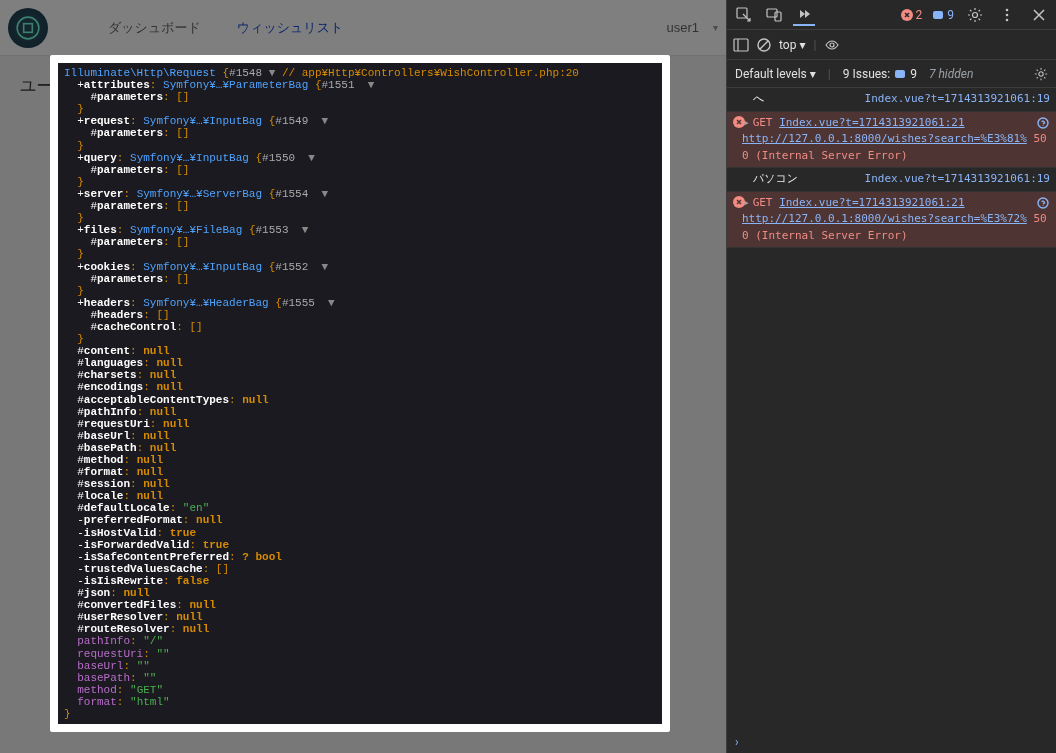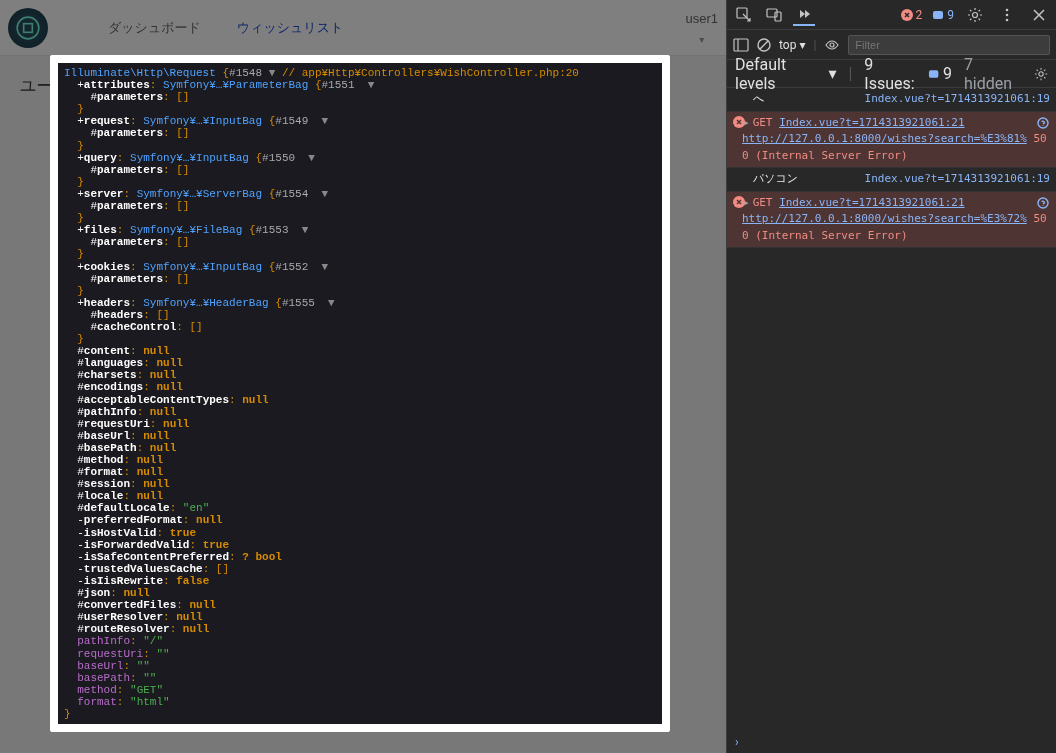--- a/index.html
+++ b/index.html
@@ -52,23 +52,22 @@
   font-size: 13px;
   cursor: pointer;
 }
 .nav-item.active { color: #1d4ed8; }
 .user-menu {
   margin-left: auto;
   color: #666;
   font-size: 13px;
   display: flex;
   align-items: center;
-  gap: 8px;
-  cursor: pointer;
-  flex-direction: column;
+  gap: 14px;
+  cursor: pointer;
 }
 .chevron { font-size: 10px; color: #999; }
 .page-body {
   padding: 20px;
   color: #333;
   font-size: 16px;
 }
 
 .modal {
   position: absolute;
@@ -163,25 +162,25 @@
   flex: 1;
   min-width: 60px;
 }
 .dt-toolbar3 {
   display: flex;
   align-items: center;
   height: 28px;
   padding: 0 8px;
   border-bottom: 1px solid #3c3c3c;
   gap: 12px;
-  font-size: 16px;
+  font-size: 12px;
 }
 .dt-toolbar3 .sep { color: #555; }
 .issues-link { color: #e0e0e0; display: flex; align-items: center; gap: 4px; }
-.hidden-count { color: #9aa0a6; }
+.hidden-count { color: #9aa0a6; font-style: italic; }
 
 .console-messages {
   flex: 1;
   overflow-y: auto;
   font-family: Consolas, monospace;
   font-size: 11px;
 }
 .msg {
   padding: 3px 6px 3px 26px;
   border-bottom: 1px solid #333;
@@ -386,21 +385,20 @@
       <span>top</span>
       <span>▾</span>
     </div>
     <div style="color:#555">|</div>
     <div class="icon-btn">
       <svg width="16" height="16" viewBox="0 0 16 16" fill="none" stroke="#c4c4c4" stroke-width="1.2">
           <circle cx="8" cy="8" r="2"></circle>
           <path d="M2 8c2-3 4-4 6-4s4 1 6 4c-2 3-4 4-6 4s-4-1-6-4z"></path>
         </svg>
     </div>
-    <input class="filter-input" placeholder="Filter" style="">
   </div>
 
   <div class="dt-toolbar3">
     <div class="dropdown">
       <span>Default levels</span>
       <span>▾</span>
     </div>
     <span class="sep">|</span>
     <div class="issues-link">
       <span>9 Issues:</span>

